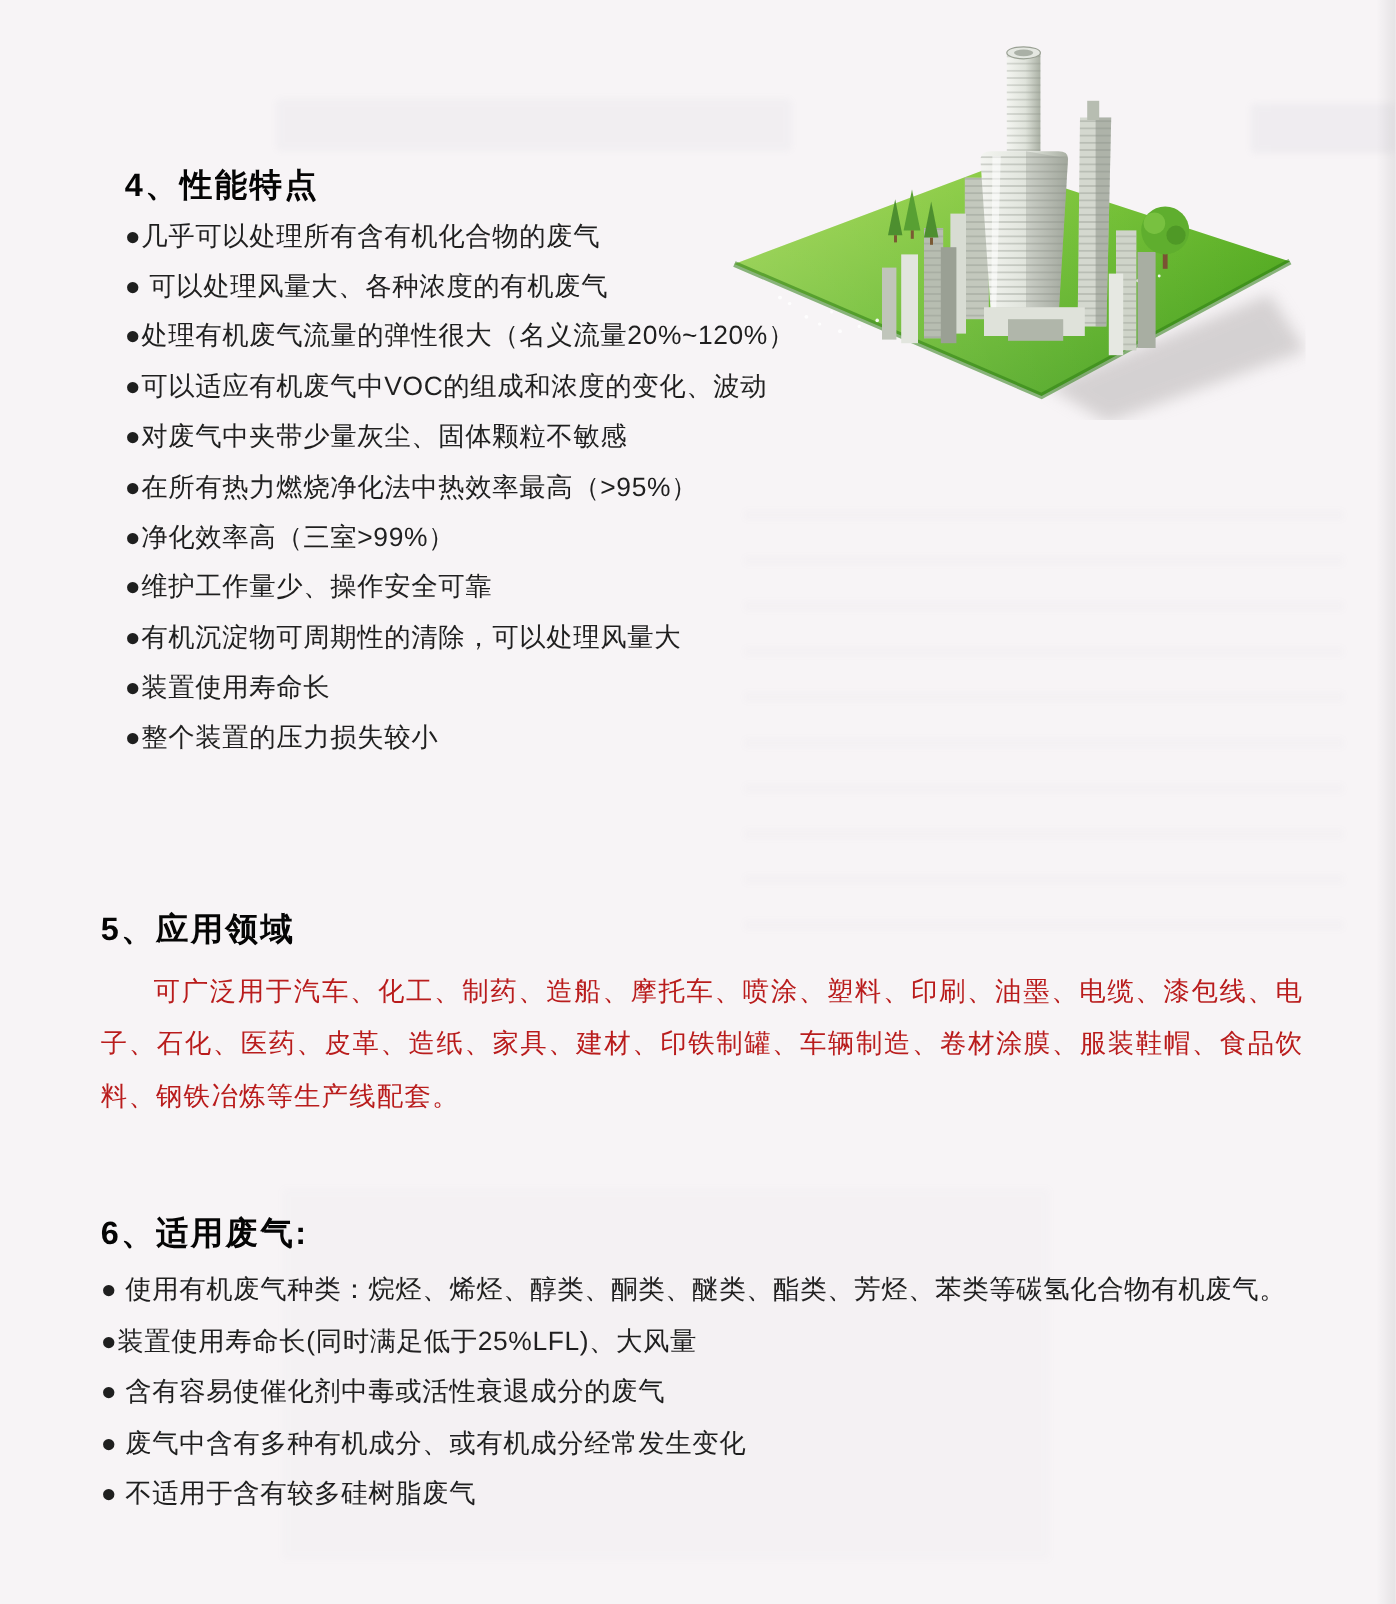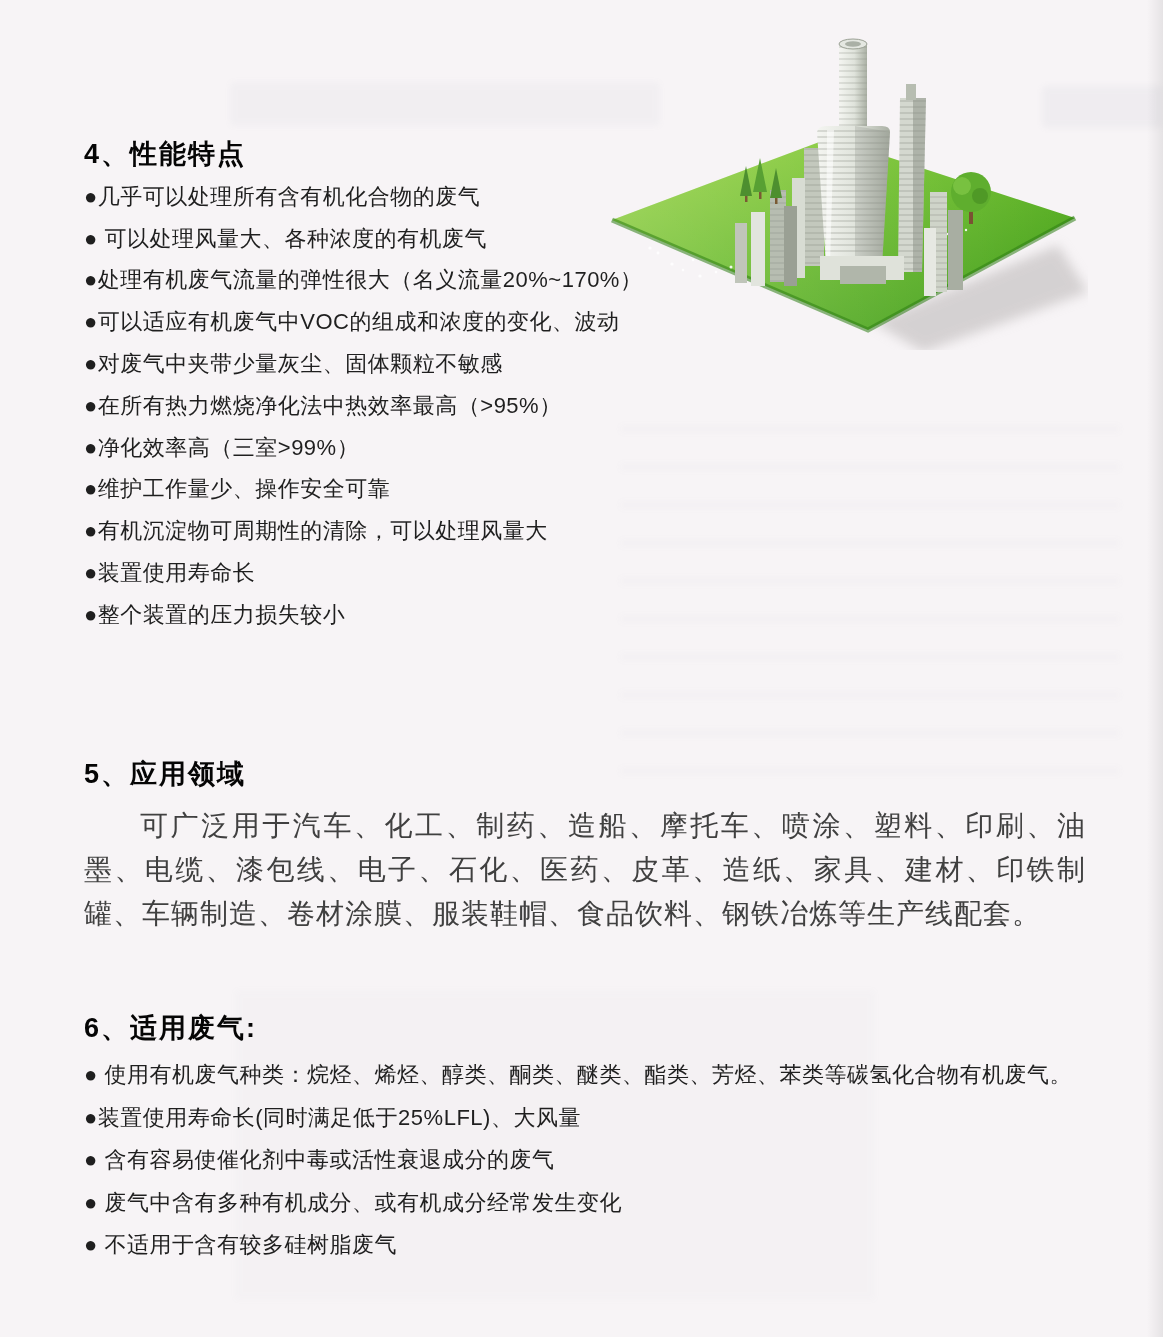--- a/index.html
+++ b/index.html
@@ -24,26 +24,26 @@
   .page-edge-shade{position:absolute;right:0;top:0;bottom:0;width:16px;
     background:linear-gradient(to right, rgba(0,0,0,0), rgba(0,0,0,.07));pointer-events:none;}
 
   
   .sec{position:absolute;}
   .sec-title{margin:0;font-size:27px;line-height:32px;font-weight:bold;color:#050505;letter-spacing:2px;}
   .bullet-list{list-style:none;margin:6px 0 0;padding:0;}
   .bullet-list li{display:flex;align-items:center;font-size:22px;color:#1f1f1f;letter-spacing:.5px;white-space:nowrap;}
   .bullet-list .txt{white-space:pre-wrap;}
 
-  .sec-performance{left:84px;top:138px;width:1000px;}
+  .sec-performance{left:104px;top:138px;width:1000px;}
   .sec-performance li{height:41.8px;text-align:center;}
 
   .sec-application{left:84px;top:758px;width:1002px;}
   .sec-application .para{
-    margin:14px 0 0;font-size:28px;line-height:44px;color:#404040;
+    margin:14px 0 0;font-size:22px;line-height:44px;color:#b91c1c;
     text-align:justify;text-indent:2em;letter-spacing:1px;
   }
 
   .sec-gas{left:84px;top:1012px;width:1010px;}
   .sec-gas .bullet-list{margin-top:10px;}
   .sec-gas li{height:42.5px;}
 
   
   .island-figure{position:absolute;left:588px;top:20px;width:500px;height:330px;margin:0;}
   .island-figure svg{display:block;width:100%;height:100%;}
@@ -65,21 +65,21 @@
 
         <li>
           <span class="txt">●几乎可以处理所有含有机化合物的废气</span>
         </li>
 
         <li>
           <span class="txt">● 可以处理风量大、各种浓度的有机废气</span>
         </li>
 
         <li>
-          <span class="txt">●处理有机废气流量的弹性很大（名义流量20%~170%）</span>
+          <span class="txt">●处理有机废气流量的弹性很大（名义流量20%~120%）</span>
         </li>
 
         <li>
           <span class="txt">●可以适应有机废气中VOC的组成和浓度的变化、波动</span>
         </li>
 
         <li>
           <span class="txt">●对废气中夹带少量灰尘、固体颗粒不敏感</span>
         </li>
 

